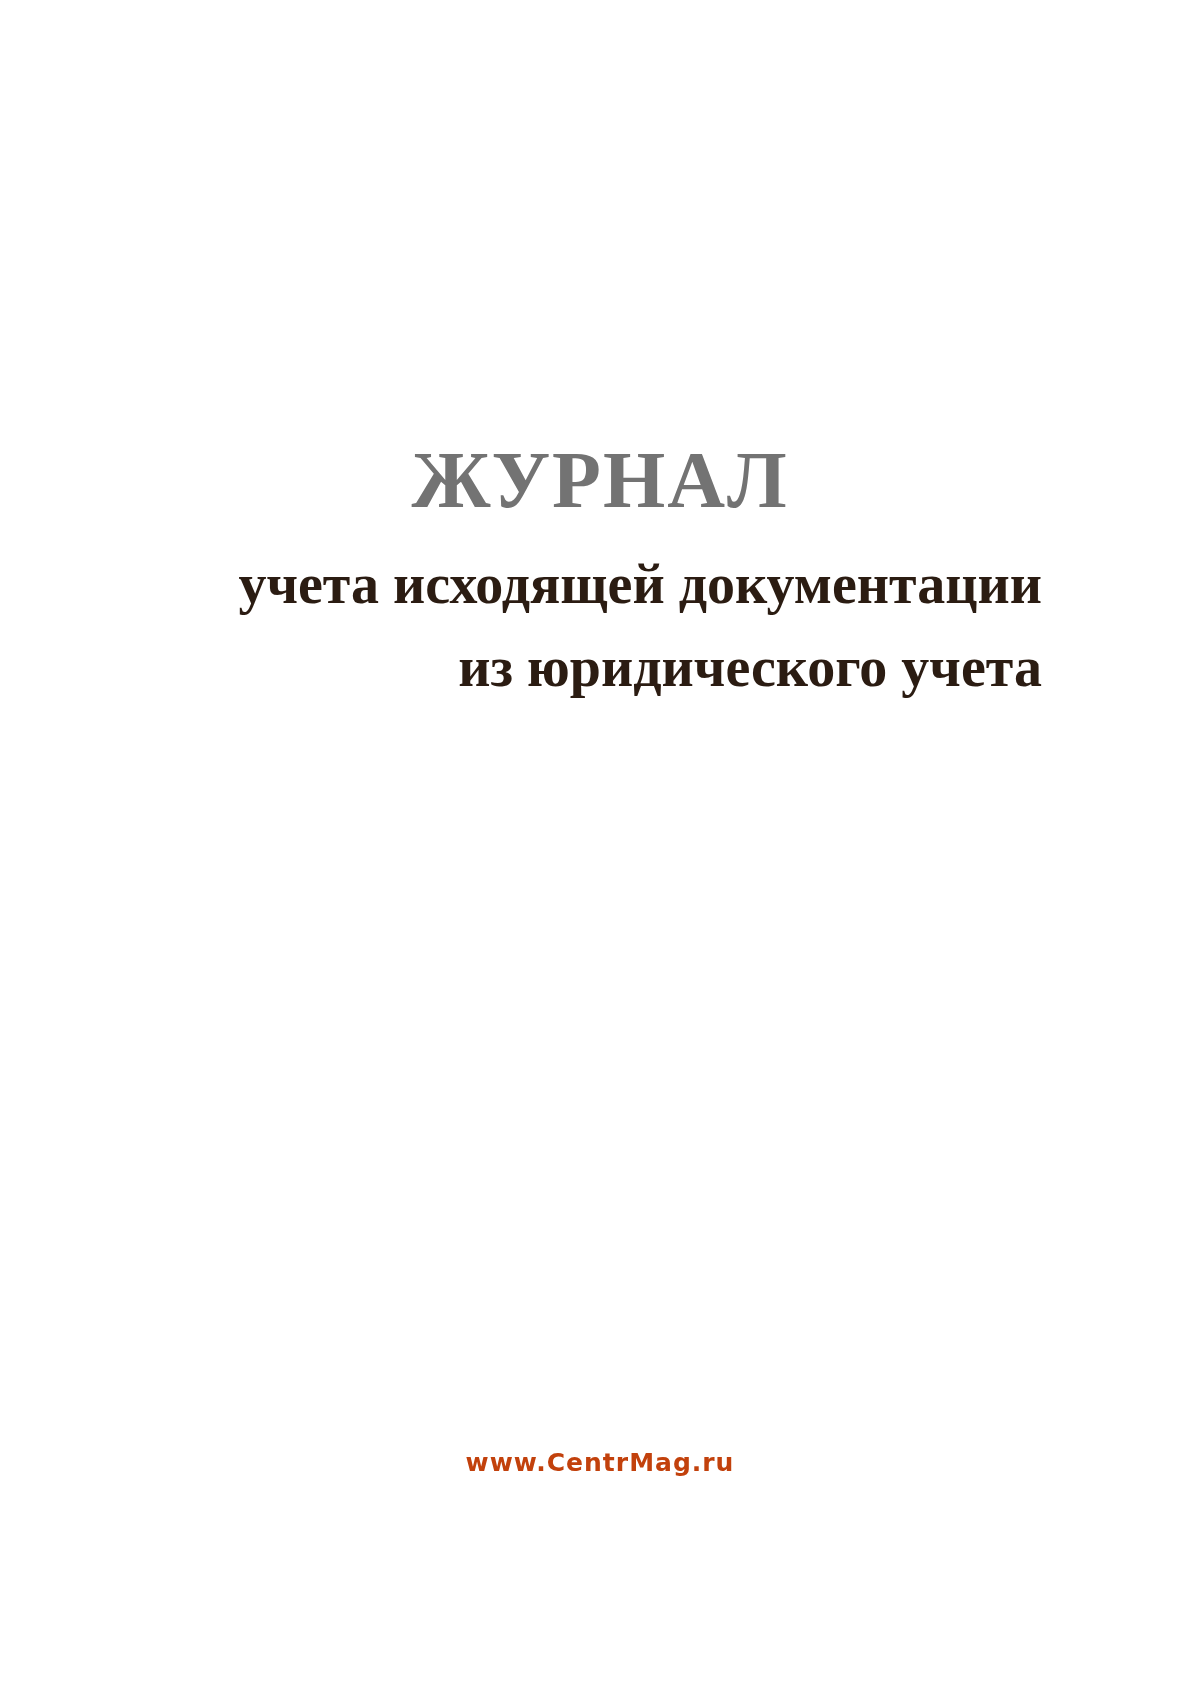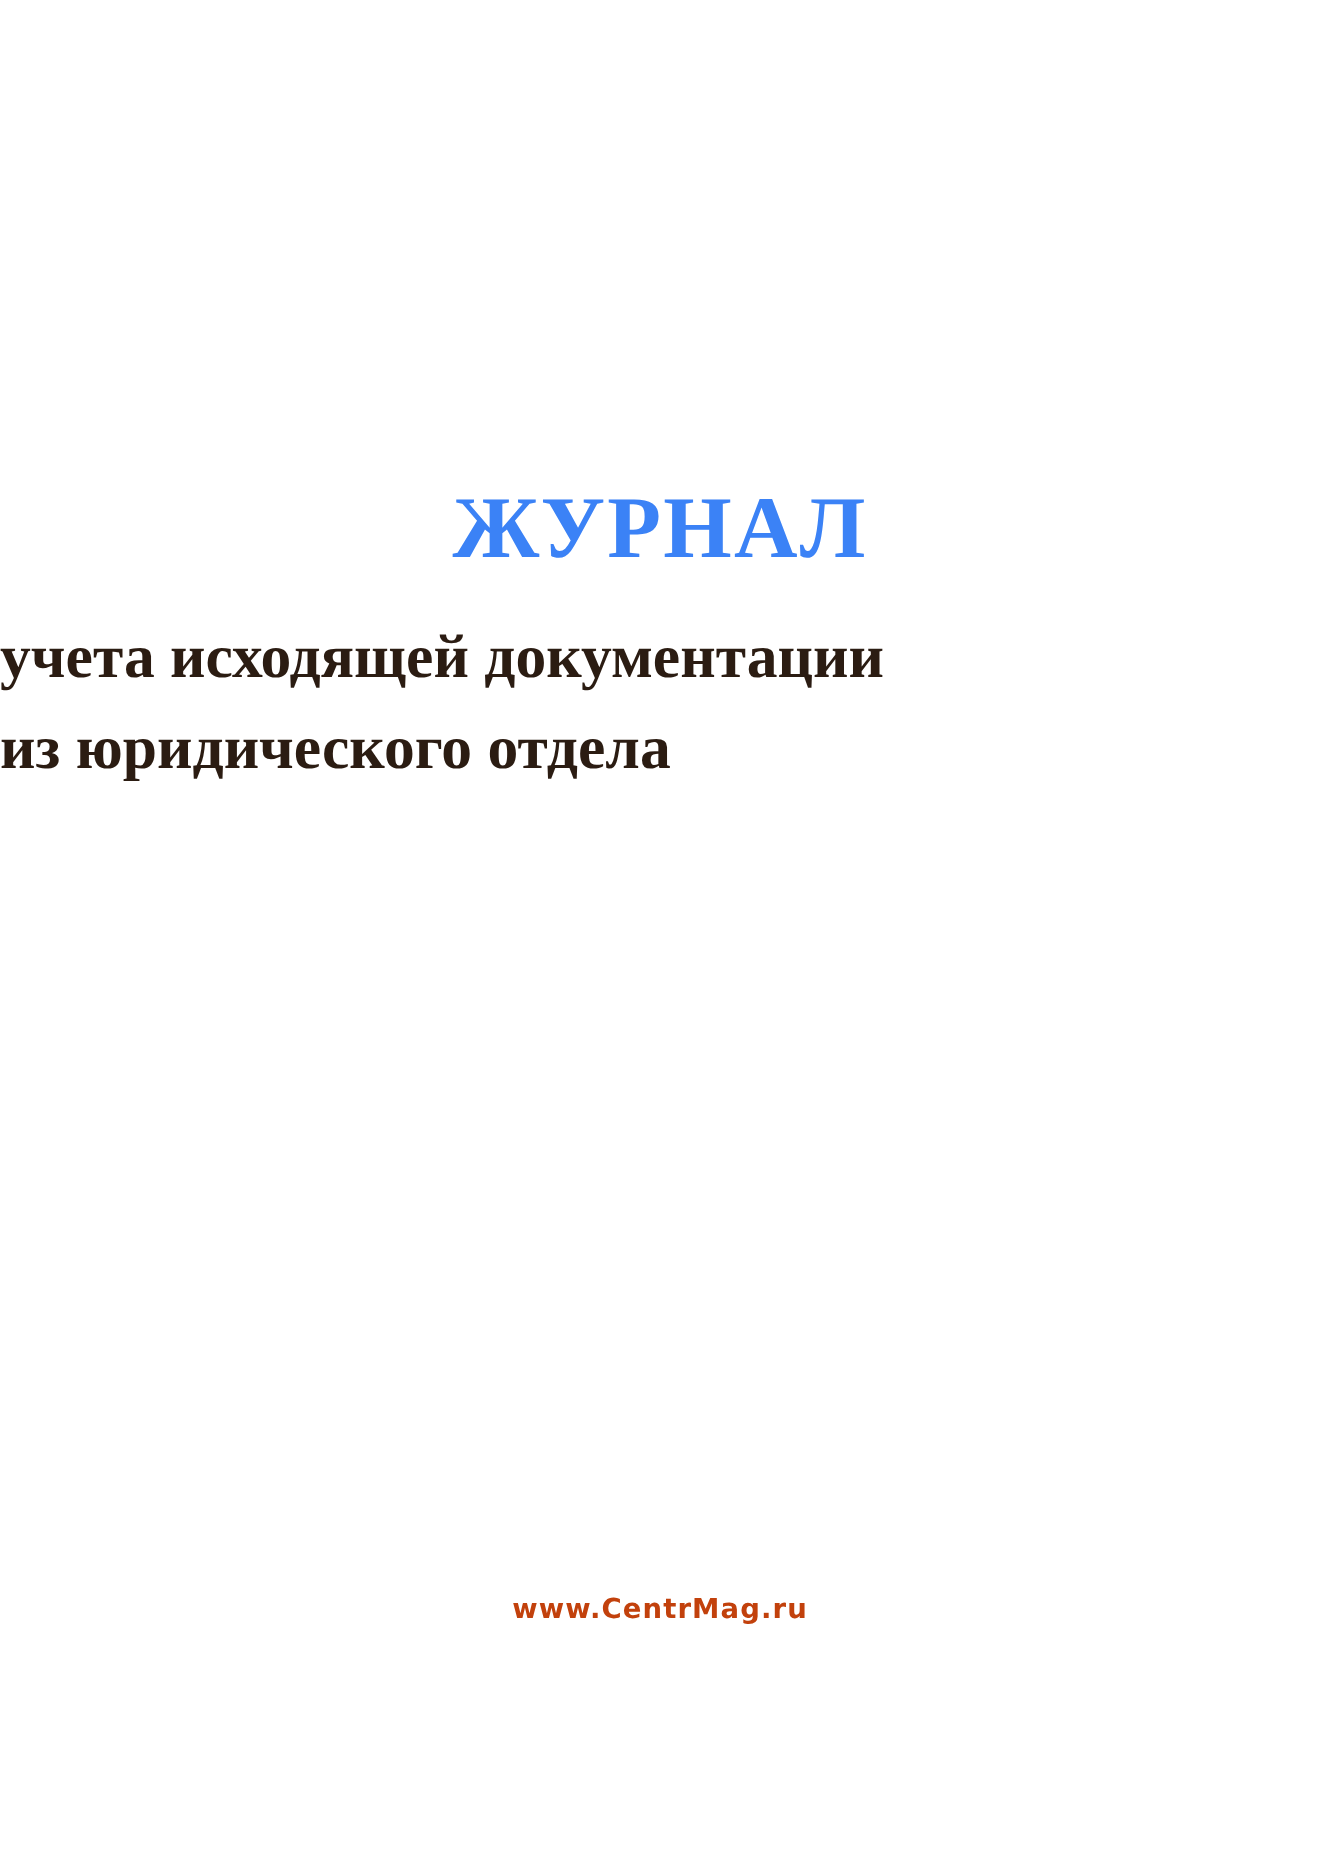--- a/index.html
+++ b/index.html
@@ -18,30 +18,30 @@
   .cover-title {
     position: absolute;
     top: 440px;
     left: 0;
     width: 1200px;
     margin: 0;
     text-align: center;
     font-size: 80px;
     line-height: 1;
     font-weight: 700;
-    color: #3b82f6;
+    color: #737373;
     letter-spacing: 2px;
   }
   .cover-subtitle {
     position: absolute;
-    top: 556px;
+    top: 543px;
     left: 0;
     width: 1042px;
     margin: 0;
-    text-align: left;
+    text-align: right;
     font-size: 56px;
     line-height: 83px;
     font-weight: 700;
     color: #2b1c12;
   }
   .cover-subtitle .subtitle-line {
     display: block;
   }
   .watermark {
     position: absolute;
@@ -59,18 +59,18 @@
 </style>
 </head>
 <body>
 
 <div class="page">
 
   <h1 class="cover-title">ЖУРНАЛ</h1>
 
   <h2 class="cover-subtitle">
     <span class="subtitle-line">учета исходящей документации</span>
-    <span class="subtitle-line">из юридического отдела</span>
+    <span class="subtitle-line">из юридического учета</span>
   </h2>
 
   <div class="watermark">www.CentrMag.ru</div>
 
 </div>
 
 </body></html>

